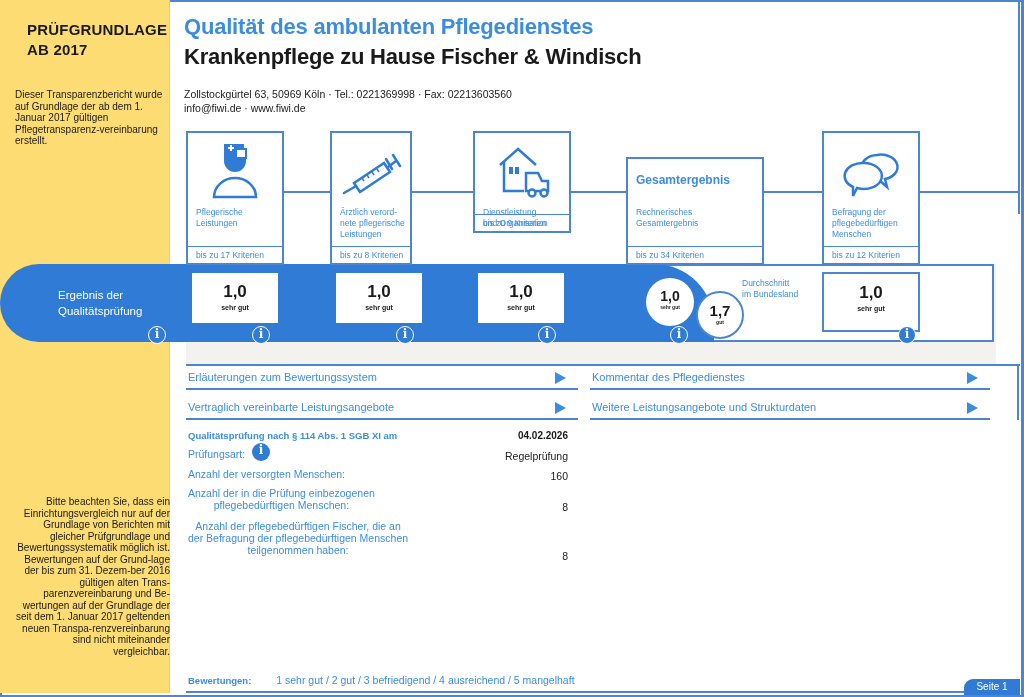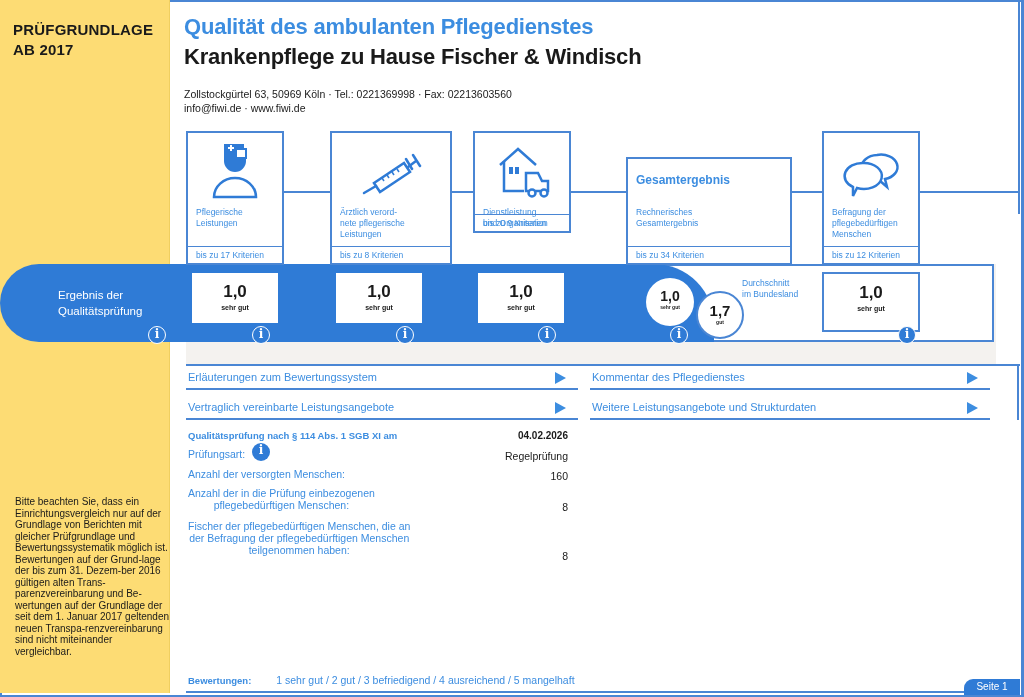--- a/index.html
+++ b/index.html
@@ -1,22 +1,22 @@
 <!DOCTYPE html>
 <html><head>
 <meta charset="utf-8">
 <style>
   * { box-sizing: border-box; margin: 0; padding: 0; }
   html, body { width: 1024px; height: 697px; overflow: hidden; background: #ffffff; }
   body { font-family: "Liberation Sans", "DejaVu Sans", sans-serif; position: relative; color: #1a1a1a; }
   .page { position: absolute; left: 0; top: 0; width: 1024px; height: 697px; border: 2px solid #4a86d4; border-right: 3px solid #4a86d4; background: #fff; }
   .sidebar { position: absolute; left: 0; top: 0; width: 170px; height: 693px; background: #fddc74; border-right: 1px solid #f0cf60; }
-  .sb-title { position: absolute; left: 13px; top: 20px; font-size: 15px; font-weight: bold; line-height: 20px; color: #1a1a1a; letter-spacing: 0.2px; }
+  .sb-title { position: absolute; left: 27px; top: 20px; font-size: 15px; font-weight: bold; line-height: 20px; color: #1a1a1a; letter-spacing: 0.2px; }
   .sb-intro { position: absolute; left: 15px; top: 89px; width: 150px; font-size: 10px; line-height: 11.5px; color: #1a1a1a; }
-  .sb-note { position: absolute; left: 15px; top: 496px; width: 155px; font-size: 10px; line-height: 11.5px; color: #1a1a1a; }
+  .sb-note { position: absolute; left: 15px; top: 496px; width: 155px; font-size: 10px; line-height: 11.5px; color: #1a1a1a; text-align: right; }
 
   .h1 { position: absolute; left: 184px; top: 14px; font-size: 22px; font-weight: bold; color: #3c8de0; letter-spacing: -0.2px; }
   .h2 { position: absolute; left: 184px; top: 44px; font-size: 22px; font-weight: bold; color: #1a1a1a; letter-spacing: -0.2px; }
   .addr { position: absolute; left: 184px; top: 87px; font-size: 10.5px; line-height: 14px; color: #1a1a1a; }
 
   .hline { position: absolute; height: 2px; background: #4a86d4; }
   .frame-right { position: absolute; left: 1018px; top: 0; width: 2px; height: 214px; background: #4a86d4; }
 
   .cat { position: absolute; background: #fff; border: 2px solid #4a86d4; }
   .cat .icon { position: absolute; left: 0; right: 0; top: 8px; height: 56px; display: flex; justify-content: center; }
@@ -62,20 +62,21 @@
 </head>
 <body>
 
 <div class="page"></div>
 
 <div class="sidebar">
   <div class="sb-title">
     <div>PRÜFGRUNDLAGE</div>
     <div>AB 2017</div>
   </div>
+  <div class="sb-intro">Dieser Transparenzbericht wurde auf Grundlage der ab dem 1. Januar 2017 gültigen Pflegetransparenz-vereinbarung erstellt.</div>
   <div class="sb-note">Bitte beachten Sie, dass ein Einrichtungsvergleich nur auf der Grundlage von Berichten mit gleicher Prüfgrundlage und Bewertungssystematik möglich ist. Bewertungen auf der Grund-lage der bis zum 31. Dezem-ber 2016 gültigen alten Trans-parenzvereinbarung und Be-wertungen auf der Grundlage der seit dem 1. Januar 2017 geltenden neuen Transpa-renzvereinbarung sind nicht miteinander vergleichbar.</div>
 </div>
 
 <div class="h1">Qualität des ambulanten Pflegedienstes</div>
 <div class="h2">Krankenpflege zu Hause Fischer &amp; Windisch</div>
 <div class="addr">
   <div>Zollstockgürtel 63, 50969 Köln · Tel.: 0221369998 · Fax: 02213603560</div>
   <div>info@fiwi.de · www.fiwi.de</div>
 </div>
 
@@ -104,21 +105,21 @@
       <path d="M4 56 a21 19 0 0 1 42 0 z" fill="none" stroke="#2f7bd6" stroke-width="2.5"></path>
     </svg>
   </div>
   <div class="label">
     <div>Pflegerische</div>
     <div>Leistungen</div>
   </div>
   <div class="crit">bis zu 17 Kriterien</div>
 </div>
 
-<div class="cat" style="left:330px; top:131px; width:122px; height:134px;">
+<div class="cat" style="left:330px; top:131px; width:82px; height:134px;">
   <div class="icon">
     <svg width="70" height="58" viewBox="0 0 70 58">
       <g fill="none" stroke="#2f7bd6" stroke-width="2.5" stroke-linecap="round">
         <line x1="8" y1="52" x2="20" y2="45"></line>
         <path d="M18 42 l30 -20 l6 9 l-30 20 z"></path>
         <line x1="52" y1="26" x2="60" y2="20"></line>
         <line x1="57" y1="14" x2="64" y2="25"></line>
         <line x1="50" y1="18" x2="56" y2="28"></line>
       </g>
       <g stroke="#2f7bd6" stroke-width="1.5">
@@ -151,21 +152,21 @@
       <rect x="23" y="26" width="4" height="7" fill="#2f7bd6"></rect>
     </svg>
   </div>
   <div class="label">
     <div>Dienstleistung</div>
     <div>und Organisation</div>
   </div>
   <div class="crit">bis zu 9 Kriterien</div>
 </div>
 
-<div class="cat" style="left:626px; top:157px; width:166px; height:108px;">
+<div class="cat" style="left:626px; top:157px; width:138px; height:108px;">
   <div class="gtitle" style="top:14px;">Gesamtergebnis</div>
   <div class="label" style="top:48px;">
     <div>Rechnerisches</div>
     <div>Gesamtergebnis</div>
   </div>
   <div class="crit">bis zu 34 Kriterien</div>
 </div>
 
 <div class="cat" style="left:822px; top:131px; width:98px; height:134px;">
   <div class="icon">
@@ -260,21 +261,21 @@
   </div>
   <div class="fact" style="top:57px;">
     <span class="k">
       <div>Anzahl der in die Prüfung einbezogenen</div>
       <div>pflegebedürftigen Menschen:</div>
     </span>
     <span class="v" style="top:14px;">8</span>
   </div>
   <div class="fact" style="top:90px;">
     <span class="k">
-      <div>Fischer der pflegebedürftigen Menschen, die an</div>
+      <div>Anzahl der pflegebedürftigen Fischer, die an</div>
       <div>der Befragung der pflegebedürftigen Menschen</div>
       <div>teilgenommen haben:</div>
     </span>
     <span class="v" style="top:30px;">8</span>
   </div>
 </div>
 
 <div class="notes">
   <span class="nk">Bewertungen:</span>
   <span class="nv">1 sehr gut / 2 gut / 3 befriedigend / 4 ausreichend / 5 mangelhaft</span>

